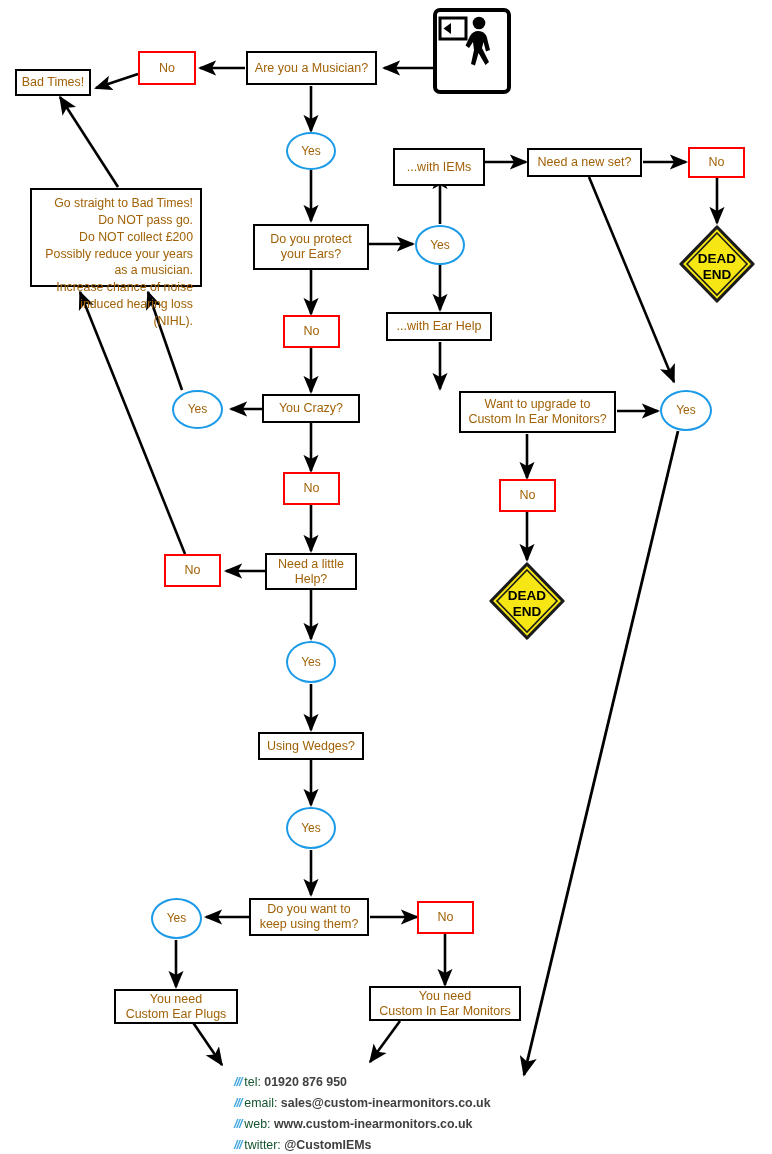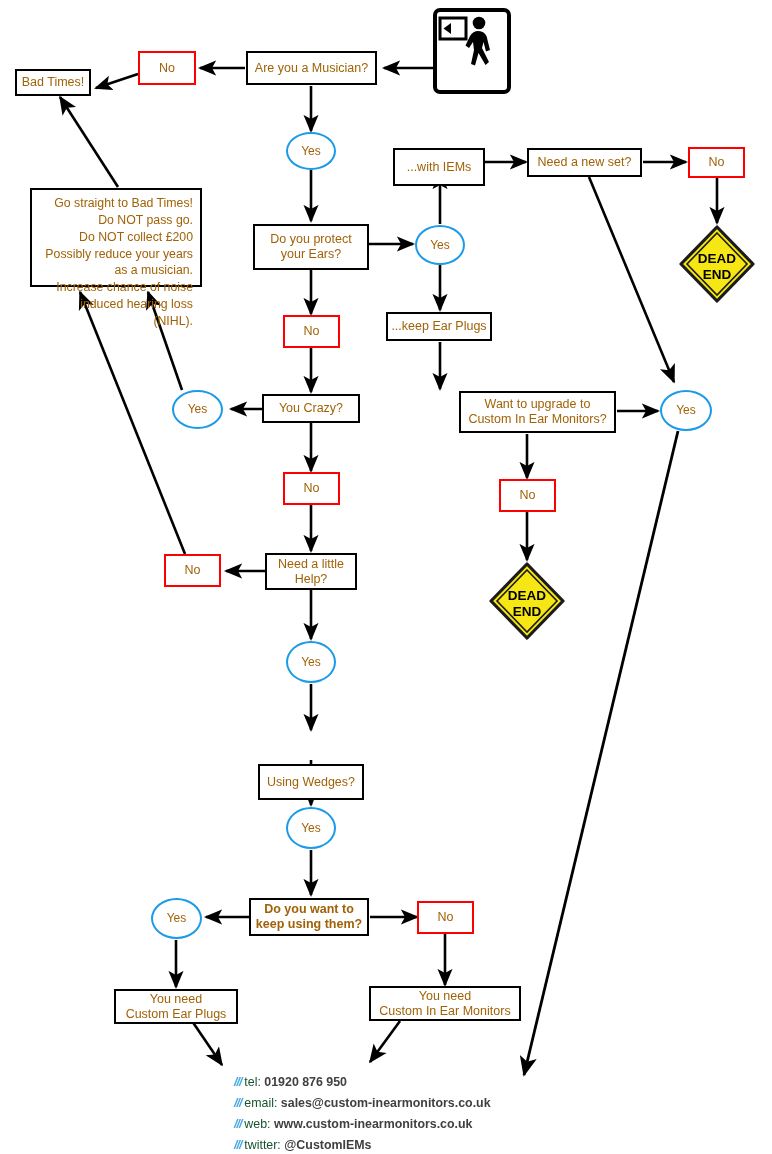--- a/index.html
+++ b/index.html
@@ -218,42 +218,42 @@
 
   <div class="node box-red" style="left:283px; top:472px; width:57px; height:33px;">No</div>
 
   <div class="node box-black" style="left:265px; top:553px; width:92px; height:37px;">Need a little
 Help?</div>
 
   <div class="node box-red" style="left:164px; top:554px; width:57px; height:33px;">No</div>
 
   <div class="node ellipse-blue" style="left:286px; top:641px; width:50px; height:42px;">Yes</div>
 
-  <div class="node box-black" style="left:258px; top:764px; width:106px; height:36px;">Using Wedges?</div>
+  <div class="node box-black" style="left:258px; top:732px; width:106px; height:28px;">Using Wedges?</div>
 
   <div class="node ellipse-blue" style="left:286px; top:807px; width:50px; height:42px;">Yes</div>
 
-  <div class="node box-black" style="left:249px; top:898px; width:120px; height:38px;font-weight:bold;">Do you want to
+  <div class="node box-black" style="left:249px; top:898px; width:120px; height:38px;">Do you want to
 keep using them?</div>
 
   <div class="node ellipse-blue" style="left:151px; top:898px; width:51px; height:41px;">Yes</div>
 
   <div class="node box-red" style="left:417px; top:901px; width:57px; height:33px;">No</div>
 
   <div class="node box-black" style="left:114px; top:989px; width:124px; height:35px;">You need
 Custom Ear Plugs</div>
 
   <div class="node box-black" style="left:369px; top:986px; width:152px; height:35px;">You need
 Custom In Ear Monitors</div>
 
   <div class="node ellipse-blue" style="left:415px; top:225px; width:50px; height:40px;">Yes</div>
 
   <div class="node box-black" style="left:393px; top:148px; width:92px; height:38px;">...with IEMs</div>
 
-  <div class="node box-black" style="left:386px; top:312px; width:106px; height:29px;">...keep Ear Plugs</div>
+  <div class="node box-black" style="left:386px; top:312px; width:106px; height:29px;">...with Ear Help</div>
 
   <div class="node box-black" style="left:527px; top:148px; width:115px; height:29px;">Need a new set?</div>
 
   <div class="node box-red" style="left:688px; top:147px; width:57px; height:31px;">No</div>
 
   <div class="node box-black" style="left:459px; top:391px; width:157px; height:42px;">Want to upgrade to
 Custom In Ear Monitors?</div>
 
   <div class="node box-red" style="left:499px; top:479px; width:57px; height:33px;">No</div>
 

